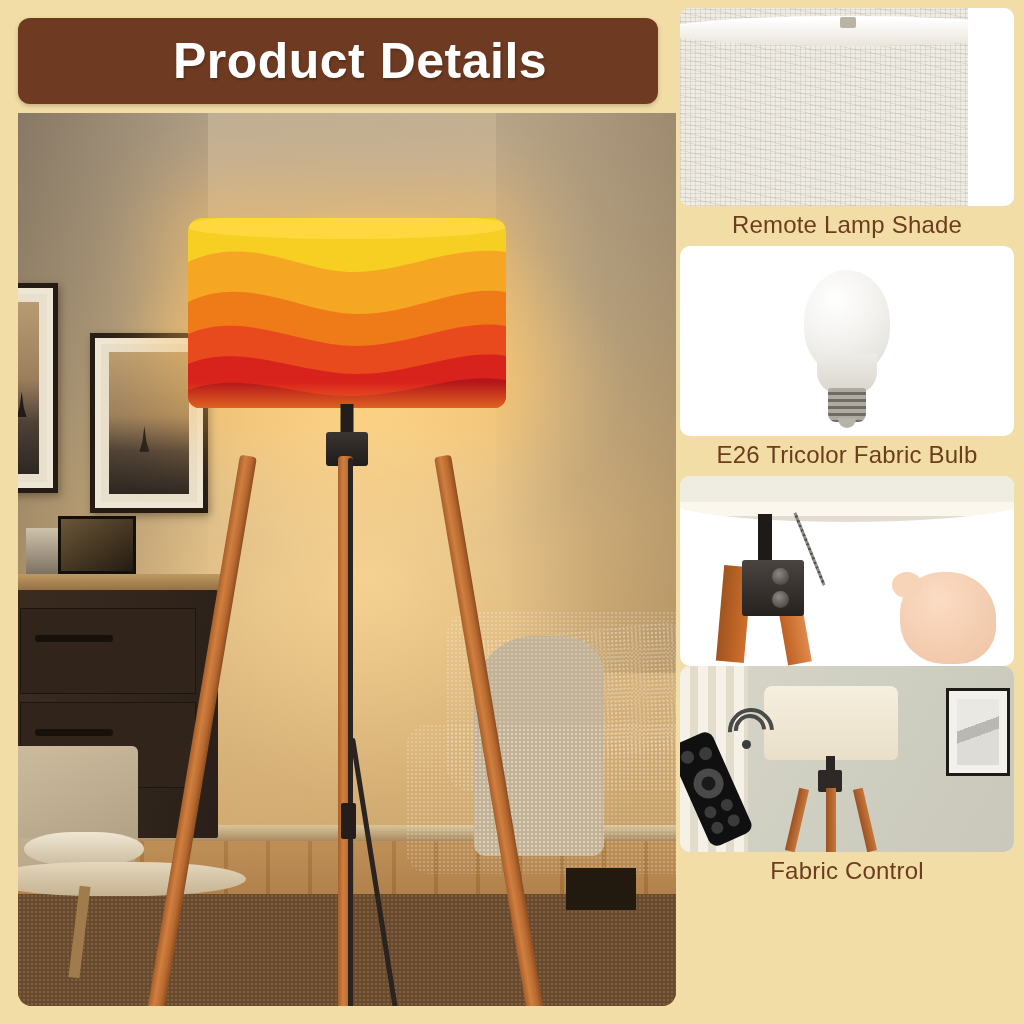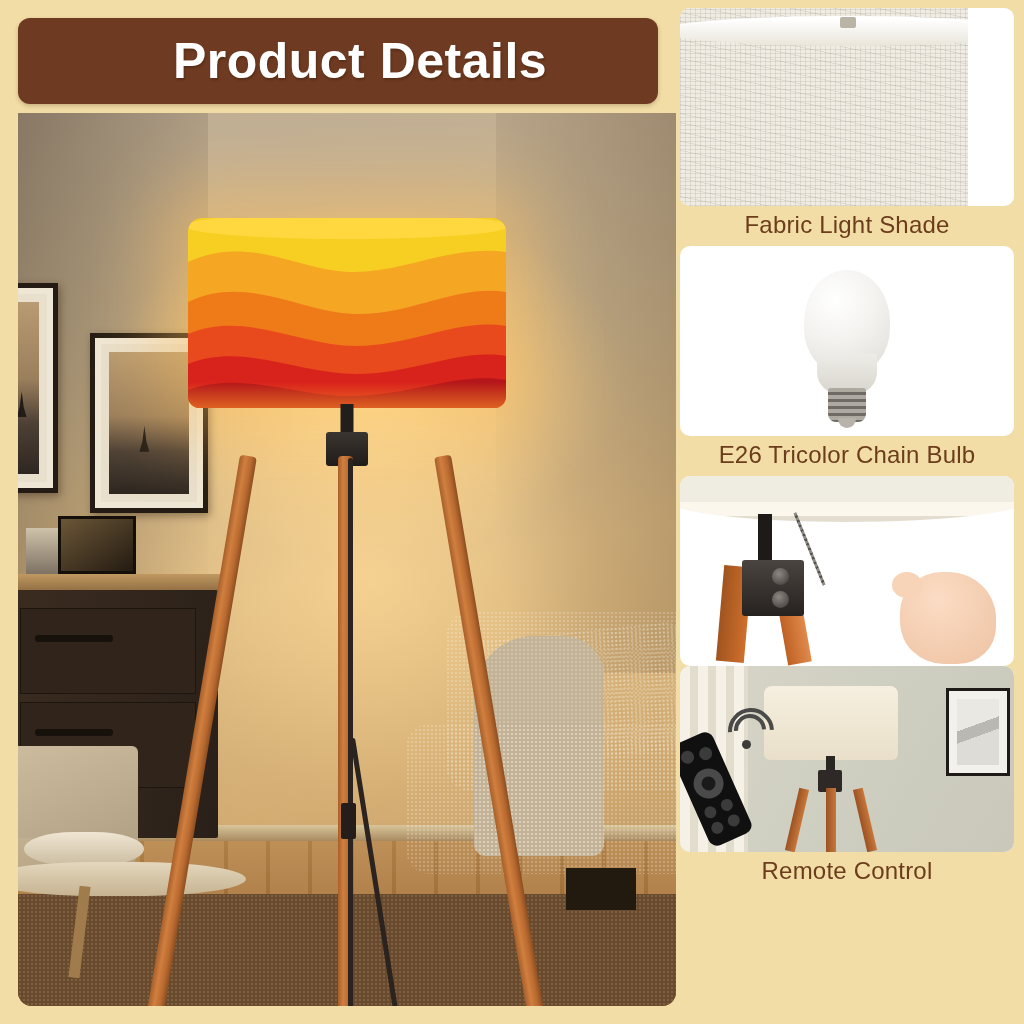--- a/index.html
+++ b/index.html
@@ -288,31 +288,31 @@
   <div class="right-col">
 
     <div class="detail-card">
       <div class="thumb t1">
         <div class="fabric-bg"></div>
         <div class="fabric-tex"></div>
         <div class="fabric-rim"></div>
         <div class="fabric-clip"></div>
         <div class="fabric-side"></div>
       </div>
-      <div class="caption">Fabric Light Shade</div>
+      <div class="caption">Remote Lamp Shade</div>
     </div>
 
     <div class="detail-card">
       <div class="thumb t2">
         <div class="bulb-glass"></div>
         <div class="bulb-neck"></div>
         <div class="bulb-base"></div>
         <div class="bulb-tip"></div>
       </div>
-      <div class="caption">E26 Tricolor Chain Bulb</div>
+      <div class="caption">E26 Tricolor Fabric Bulb</div>
     </div>
 
     <div class="detail-card">
       <div class="thumb t3">
         <div class="pc-shade"></div>
         <div class="pc-legA"></div>
         <div class="pc-legB"></div>
         <div class="pc-rod"></div>
         <div class="pc-bracket">
           <div class="pc-screw" style="left:30px; top:8px;"></div>
@@ -344,17 +344,17 @@
           <div class="rbtn" style="left:8px;  top:10px; width:13px; height:13px;"></div>
           <div class="rbtn" style="left:26px; top:14px; width:13px; height:13px;"></div>
           <div class="rbtn" style="left:8px;  top:34px; width:30px; height:30px; background:#4a4a4a;"></div>
           <div class="rbtn" style="left:16px; top:42px; width:14px; height:14px; background:#1a1a1a;"></div>
           <div class="rbtn" style="left:7px;  top:70px; width:12px; height:12px;"></div>
           <div class="rbtn" style="left:25px; top:70px; width:12px; height:12px;"></div>
           <div class="rbtn" style="left:7px;  top:87px; width:12px; height:12px;"></div>
           <div class="rbtn" style="left:25px; top:87px; width:12px; height:12px;"></div>
         </div>
       </div>
-      <div class="caption">Remote Control</div>
+      <div class="caption">Fabric Control</div>
     </div>
 
   </div>
 </div>
 
 </body></html>

